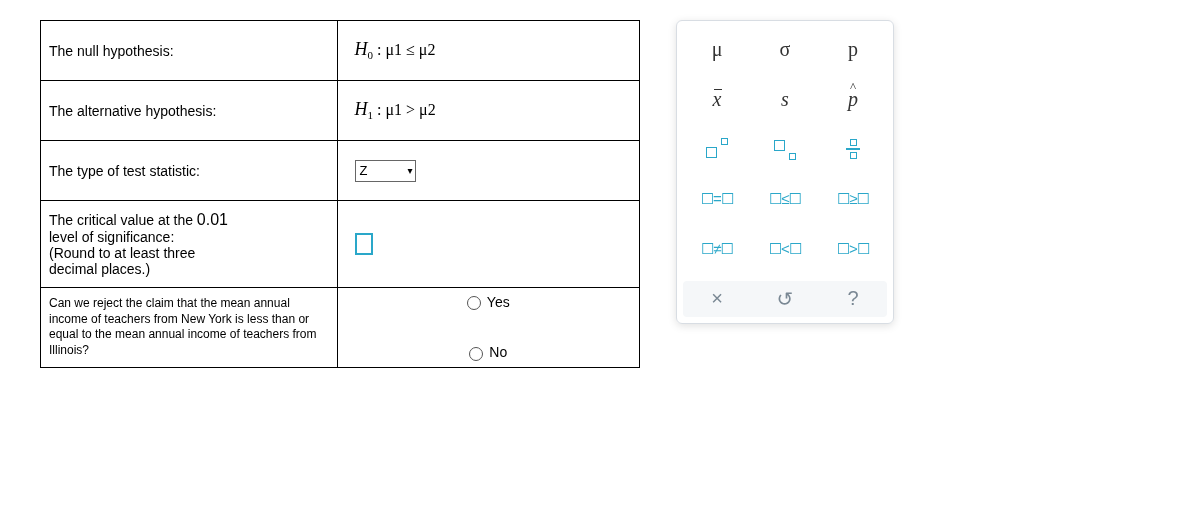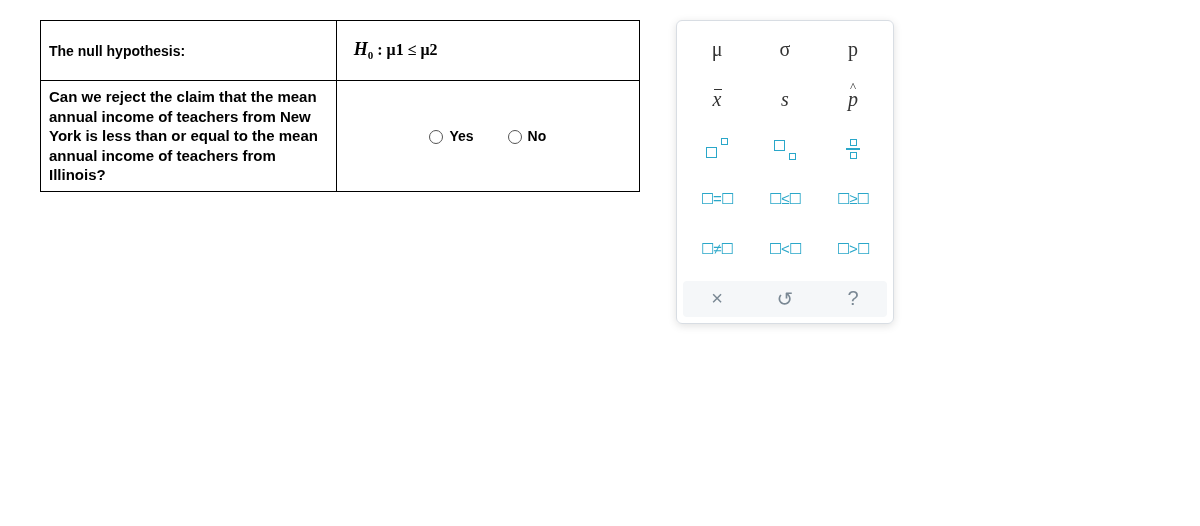--- a/index.html
+++ b/index.html
@@ -16,21 +16,20 @@
   }
   .worksheet {
     border-collapse: collapse;
     width: 600px;
   }
   .worksheet td {
     border: 1px solid #000;
     padding: 10px 8px;
     vertical-align: middle;
     height: 60px;
-    font-weight: bold;
   }
   .worksheet .label-cell { width: 230px; }
   .worksheet .value-cell { width: 370px; font-family: "Times New Roman", serif; font-size: 16px; padding-left: 17px; }
   .hyp .H { font-style: italic; font-family: "Times New Roman", serif; font-size: 18px; }
   .hyp sub { font-size: 11px; }
   .small-input {
     width: 18px; height: 22px;
     border: 2px solid #2aa7c9;
     background: #fff;
     display: inline-block;
@@ -44,22 +43,22 @@
     font-family: Arial, sans-serif;
     font-size: 13px;
     padding: 0 2px 0 4px;
     gap: 40px;
     background: #fff;
   }
   .select-box .chev {
     font-size: 10px;
   }
   .q-row td { height: auto; padding: 6px 8px; }
-  .q-text { width: 360px; font-size: 15px; line-height: 1.3; }
-  .q-opts { display:flex; gap:34px; justify-content:center; align-items:center; }
+  .q-text { width: 360px; font-size: 12px; line-height: 1.3; }
+  .q-opts { display:flex; gap:34px; justify-content:center; align-items:center;flex-direction:column; }
   .radio {
     width:14px; height:14px; border:1.5px solid #555; border-radius:50%;
     display:inline-block; vertical-align:middle; margin-right:6px;
   }
   .big-num { font-size: 16px; }
 
   
   .palette {
     width: 218px;
     border: 1px solid #d8dde3;
@@ -114,20 +113,46 @@
 <body>
 
 <table class="worksheet">
   <tbody>
       <tr>
     <td class="label-cell">The null hypothesis:</td>
     <td class="value-cell hyp">
       <span class="H">H</span><sub>0</sub><span> : μ1 ≤ μ2</span>
     </td>
   </tr>
+  <tr>
+    <td class="label-cell">The alternative hypothesis:</td>
+    <td class="value-cell hyp">
+      <span class="H">H</span><sub>1</sub><span> : μ1 &gt; μ2</span>
+    </td>
+  </tr>
+  <tr>
+    <td class="label-cell">The type of test statistic:</td>
+    <td class="value-cell">
+      <span class="select-box">
+        <span>Z</span>
+        <span class="chev">▾</span>
+      </span>
+    </td>
+  </tr>
+  <tr>
+    <td class="label-cell">
+      <div><span>The critical value at the </span><span class="big-num">0.01</span></div>
+      <div>level of significance:</div>
+      <div>(Round to at least three</div>
+      <div>decimal places.)</div>
+    </td>
+    <td class="value-cell">
+      <span class="small-input"></span>
+    </td>
+  </tr>
   <tr class="q-row">
     <td class="q-text">Can we reject the claim that the mean annual income of teachers from New York is less than or equal to the mean annual income of teachers from Illinois?</td>
     <td>
       <div class="q-opts">
         <label><span class="radio"></span><span>Yes</span></label>
         <label><span class="radio"></span><span>No</span></label>
       </div>
     </td>
   </tr>
 </tbody>

